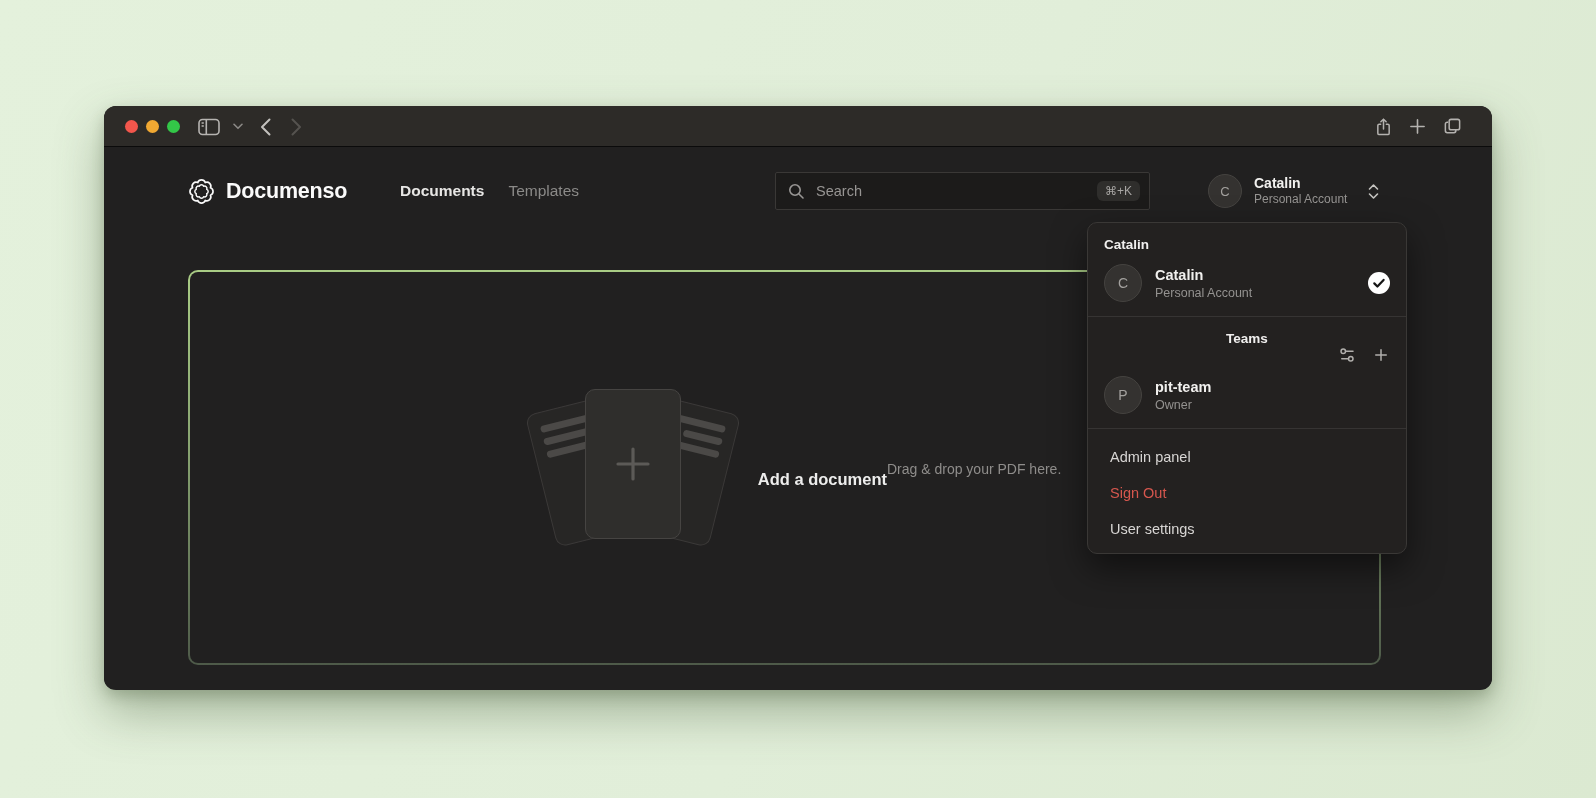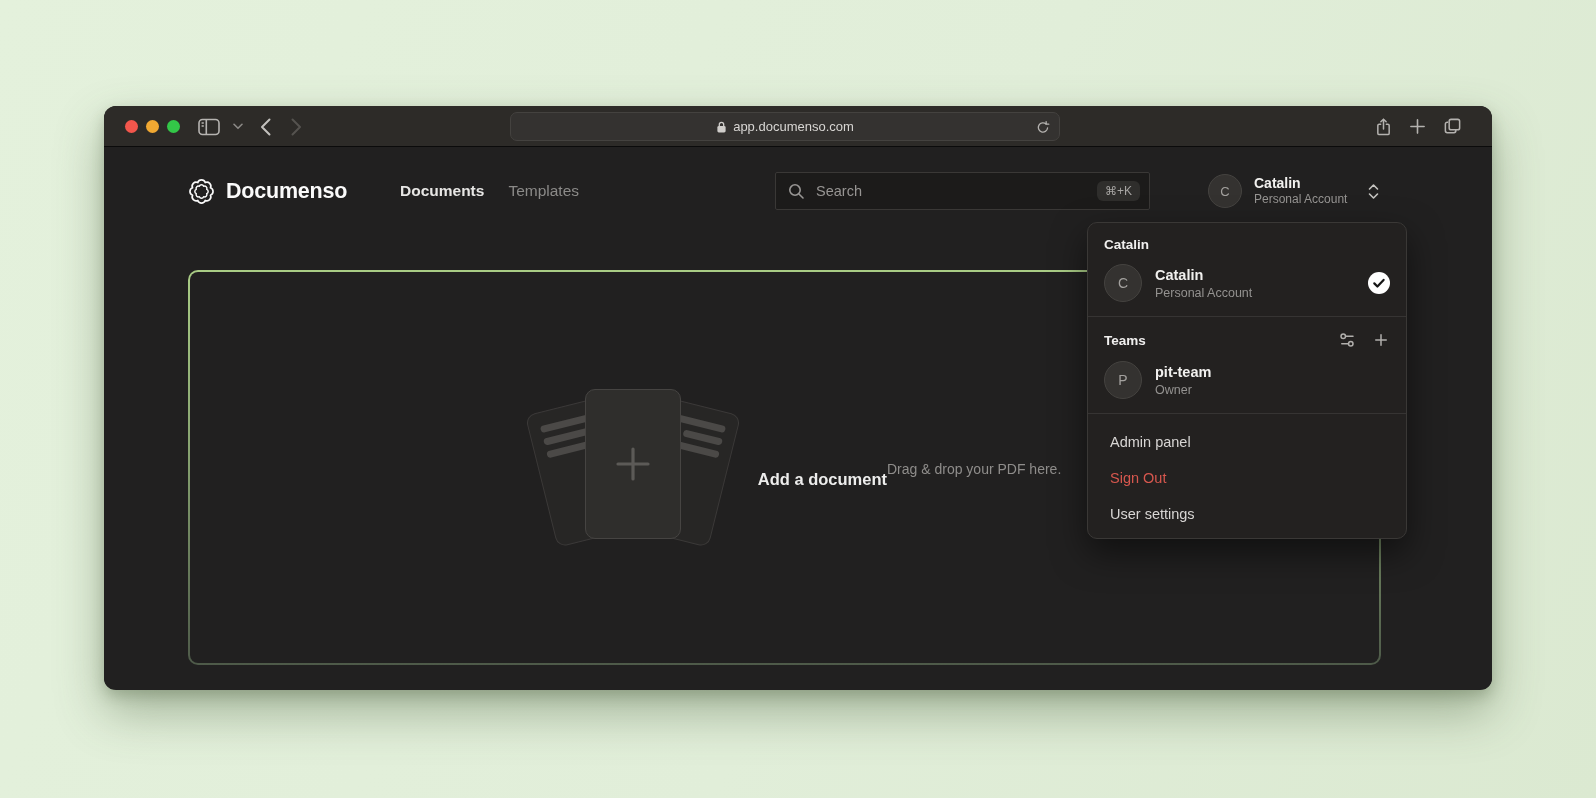--- a/index.html
+++ b/index.html
@@ -63,21 +63,21 @@
   .card.center{left:50%;margin-left:-48px;top:2px;width:96px;height:150px;background:#2f2e2c;
     border:1.5px solid #464442;z-index:2;display:flex;align-items:center;justify-content:center;}
   .dz-title{margin-top:24px;font-size:16.5px;font-weight:700;color:#ededec;}
   .dz-sub{margin-top:2px;font-size:14px;color:#8f8d8b;}
 
   
   .dropdown{position:absolute;left:983px;top:75px;width:320px;background:#232120;
     border:1px solid #3a3836;border-radius:10px;box-shadow:0 14px 34px rgba(0,0,0,.5);z-index:10;}
   .dd-sec{padding:14px 16px 14px 16px;}
   .dd-label{font-size:13.5px;font-weight:700;color:#f0efee;}
-  .dd-label-row{display:flex;align-items:center;}
+  .dd-label-row{display:flex;align-items:center;flex-direction:column;}
   .dd-label-icons{margin-left:auto;display:flex;gap:16px;align-items:center;}
   .dd-row{display:flex;align-items:center;gap:13px;margin-top:12px;cursor:pointer;}
   .dd-name{font-size:14.5px;font-weight:700;color:#f1f0ee;line-height:18px;}
   .dd-sub{font-size:12.5px;color:#949290;line-height:16px;margin-top:1px;}
   .dd-check{margin-left:auto;display:flex;}
   .dd-div{border-top:1px solid #363433;}
   .dd-menu{padding:10px 0 6px 0;}
   .dd-item{height:36px;display:flex;align-items:center;padding:0 22px;font-size:14.5px;
     color:#d8d6d4;cursor:pointer;}
   .dd-item.danger{color:#d6574e;}
@@ -118,35 +118,20 @@
           <path d="M9.5 1.5L2 9l7.5 7.5"></path>
         </svg>
       </span>
       <span class="tool-ic">
         <svg width="11" height="18" viewBox="0 0 11 18" fill="none" stroke="#55534f" stroke-width="2" stroke-linecap="round" stroke-linejoin="round">
           <path d="M1.5 1.5L9 9l-7.5 7.5"></path>
         </svg>
       </span>
     </div>
 
-    <div class="urlbar">
-      <span class="tool-ic">
-        <svg width="11" height="14" viewBox="0 0 12 14">
-          <rect x="1.5" y="6" width="9" height="7" rx="1.6" fill="#cfcdca"></rect>
-          <path d="M3.6 6V4.4a2.4 2.4 0 0 1 4.8 0V6" stroke="#cfcdca" stroke-width="1.4" fill="none"></path>
-        </svg>
-      </span>
-      <span>app.documenso.com</span>
-      <span class="tool-ic refresh">
-        <svg width="14" height="15" viewBox="0 0 16 16" fill="none" stroke="#b4b2af" stroke-width="1.5" stroke-linecap="round">
-          <path d="M13.2 8.6A5.3 5.3 0 1 1 11.5 4"></path>
-          <path d="M11.6 1.2v3h3" stroke-linejoin="round"></path>
-        </svg>
-      </span>
-    </div>
 
     <div class="tool-group tg-right">
       <span class="tool-ic">
         <svg width="17" height="20" viewBox="0 0 18 21" fill="none" stroke="#b4b2af" stroke-width="1.6" stroke-linecap="round" stroke-linejoin="round">
           <path d="M6 7.5H4.5A1.5 1.5 0 0 0 3 9v8a1.5 1.5 0 0 0 1.5 1.5h9A1.5 1.5 0 0 0 15 17V9a1.5 1.5 0 0 0-1.5-1.5H12"></path>
           <path d="M9 12.5V2.2M9 2.2L6.2 5M9 2.2L11.8 5"></path>
         </svg>
       </span>
       <span class="tool-ic">
         <svg width="17" height="17" viewBox="0 0 18 18" fill="none" stroke="#b4b2af" stroke-width="1.7" stroke-linecap="round">

